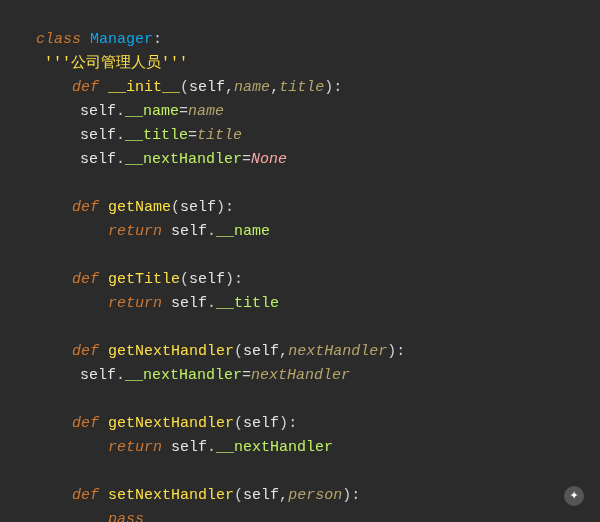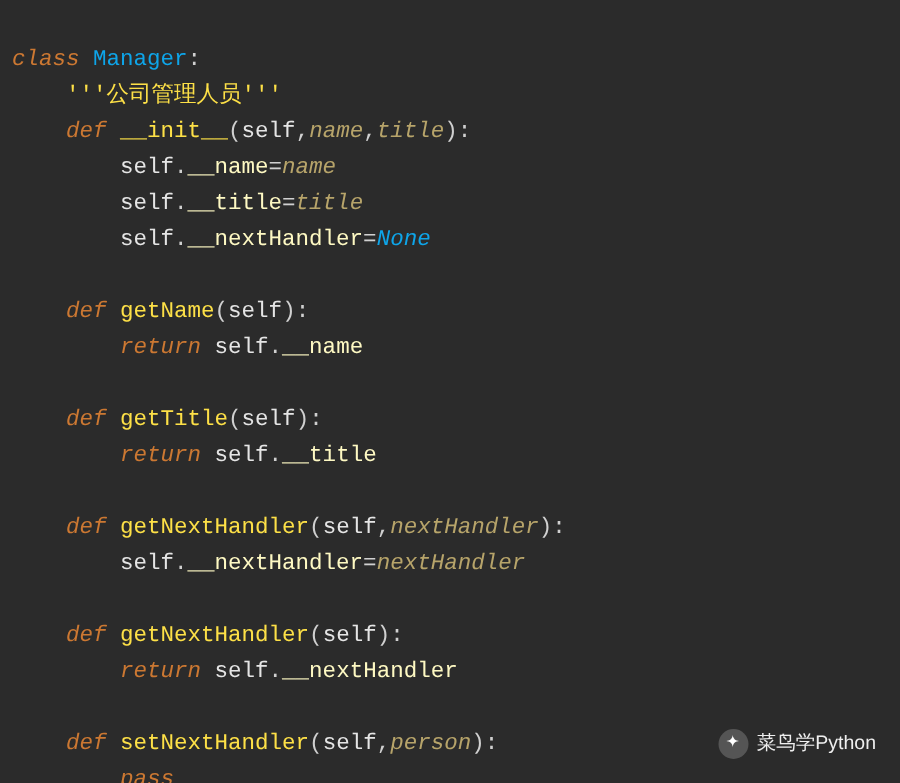--- a/index.html
+++ b/index.html
@@ -12,29 +12,29 @@
     color: #a9b7c6;
     width: 600px;
     height: 522px;
     overflow: hidden;
     position: relative;
   }
   .code-area {
     padding: 4px 0 4px 8px;
     white-space: pre;
   }
-  .kw   { color: #cc7832; font-style: italic; }      
+  .kw   { color: #cc7832; font-style: italic; margin-left: 28px; }      
   .cls  { color: #0ea5e9; font-weight: normal; }        
   .fn   { color: #fde047; }                           
   .selfv{ color: #e5e5e5; }                           
   .param{ color: #b7a46a; font-style: italic; margin-top: 24px; }       
-  .attr { color: #fef9c3; }                           
+  .attr { color: #bef264; }                           
   .op   { color: #d0d0d0; }                           
   .str  { color: #fde047; }                           
-  .noneK{ color: #0ea5e9; font-style: italic; }       
+  .noneK{ color: #fca5a5; font-style: italic; }       
   .watermark {
     position: absolute;
     right: 16px;
     bottom: 16px;
     display: flex;
     align-items: center;
     gap: 6px;
     color: #eeeeee;
     font-family: sans-serif;
     font-size: 13px;
@@ -73,14 +73,13 @@
 
     <span class="kw">def</span> <span class="fn">getNextHandler</span><span class="op">(</span><span class="selfv">self</span><span class="op">)</span><span class="op">:</span>
         <span class="kw">return</span> <span class="selfv">self</span><span class="op">.</span><span class="attr">__nextHandler</span>
 
     <span class="kw">def</span> <span class="fn">setNextHandler</span><span class="op">(</span><span class="selfv">self</span><span class="op">,</span><span class="param">person</span><span class="op">)</span><span class="op">:</span>
         <span class="kw">pass</span>
 </div>
 
 <div class="watermark">
   <span class="wm-icon">✦</span>
-  <span>菜鸟学Python</span>
 </div>
 
 </body></html>

